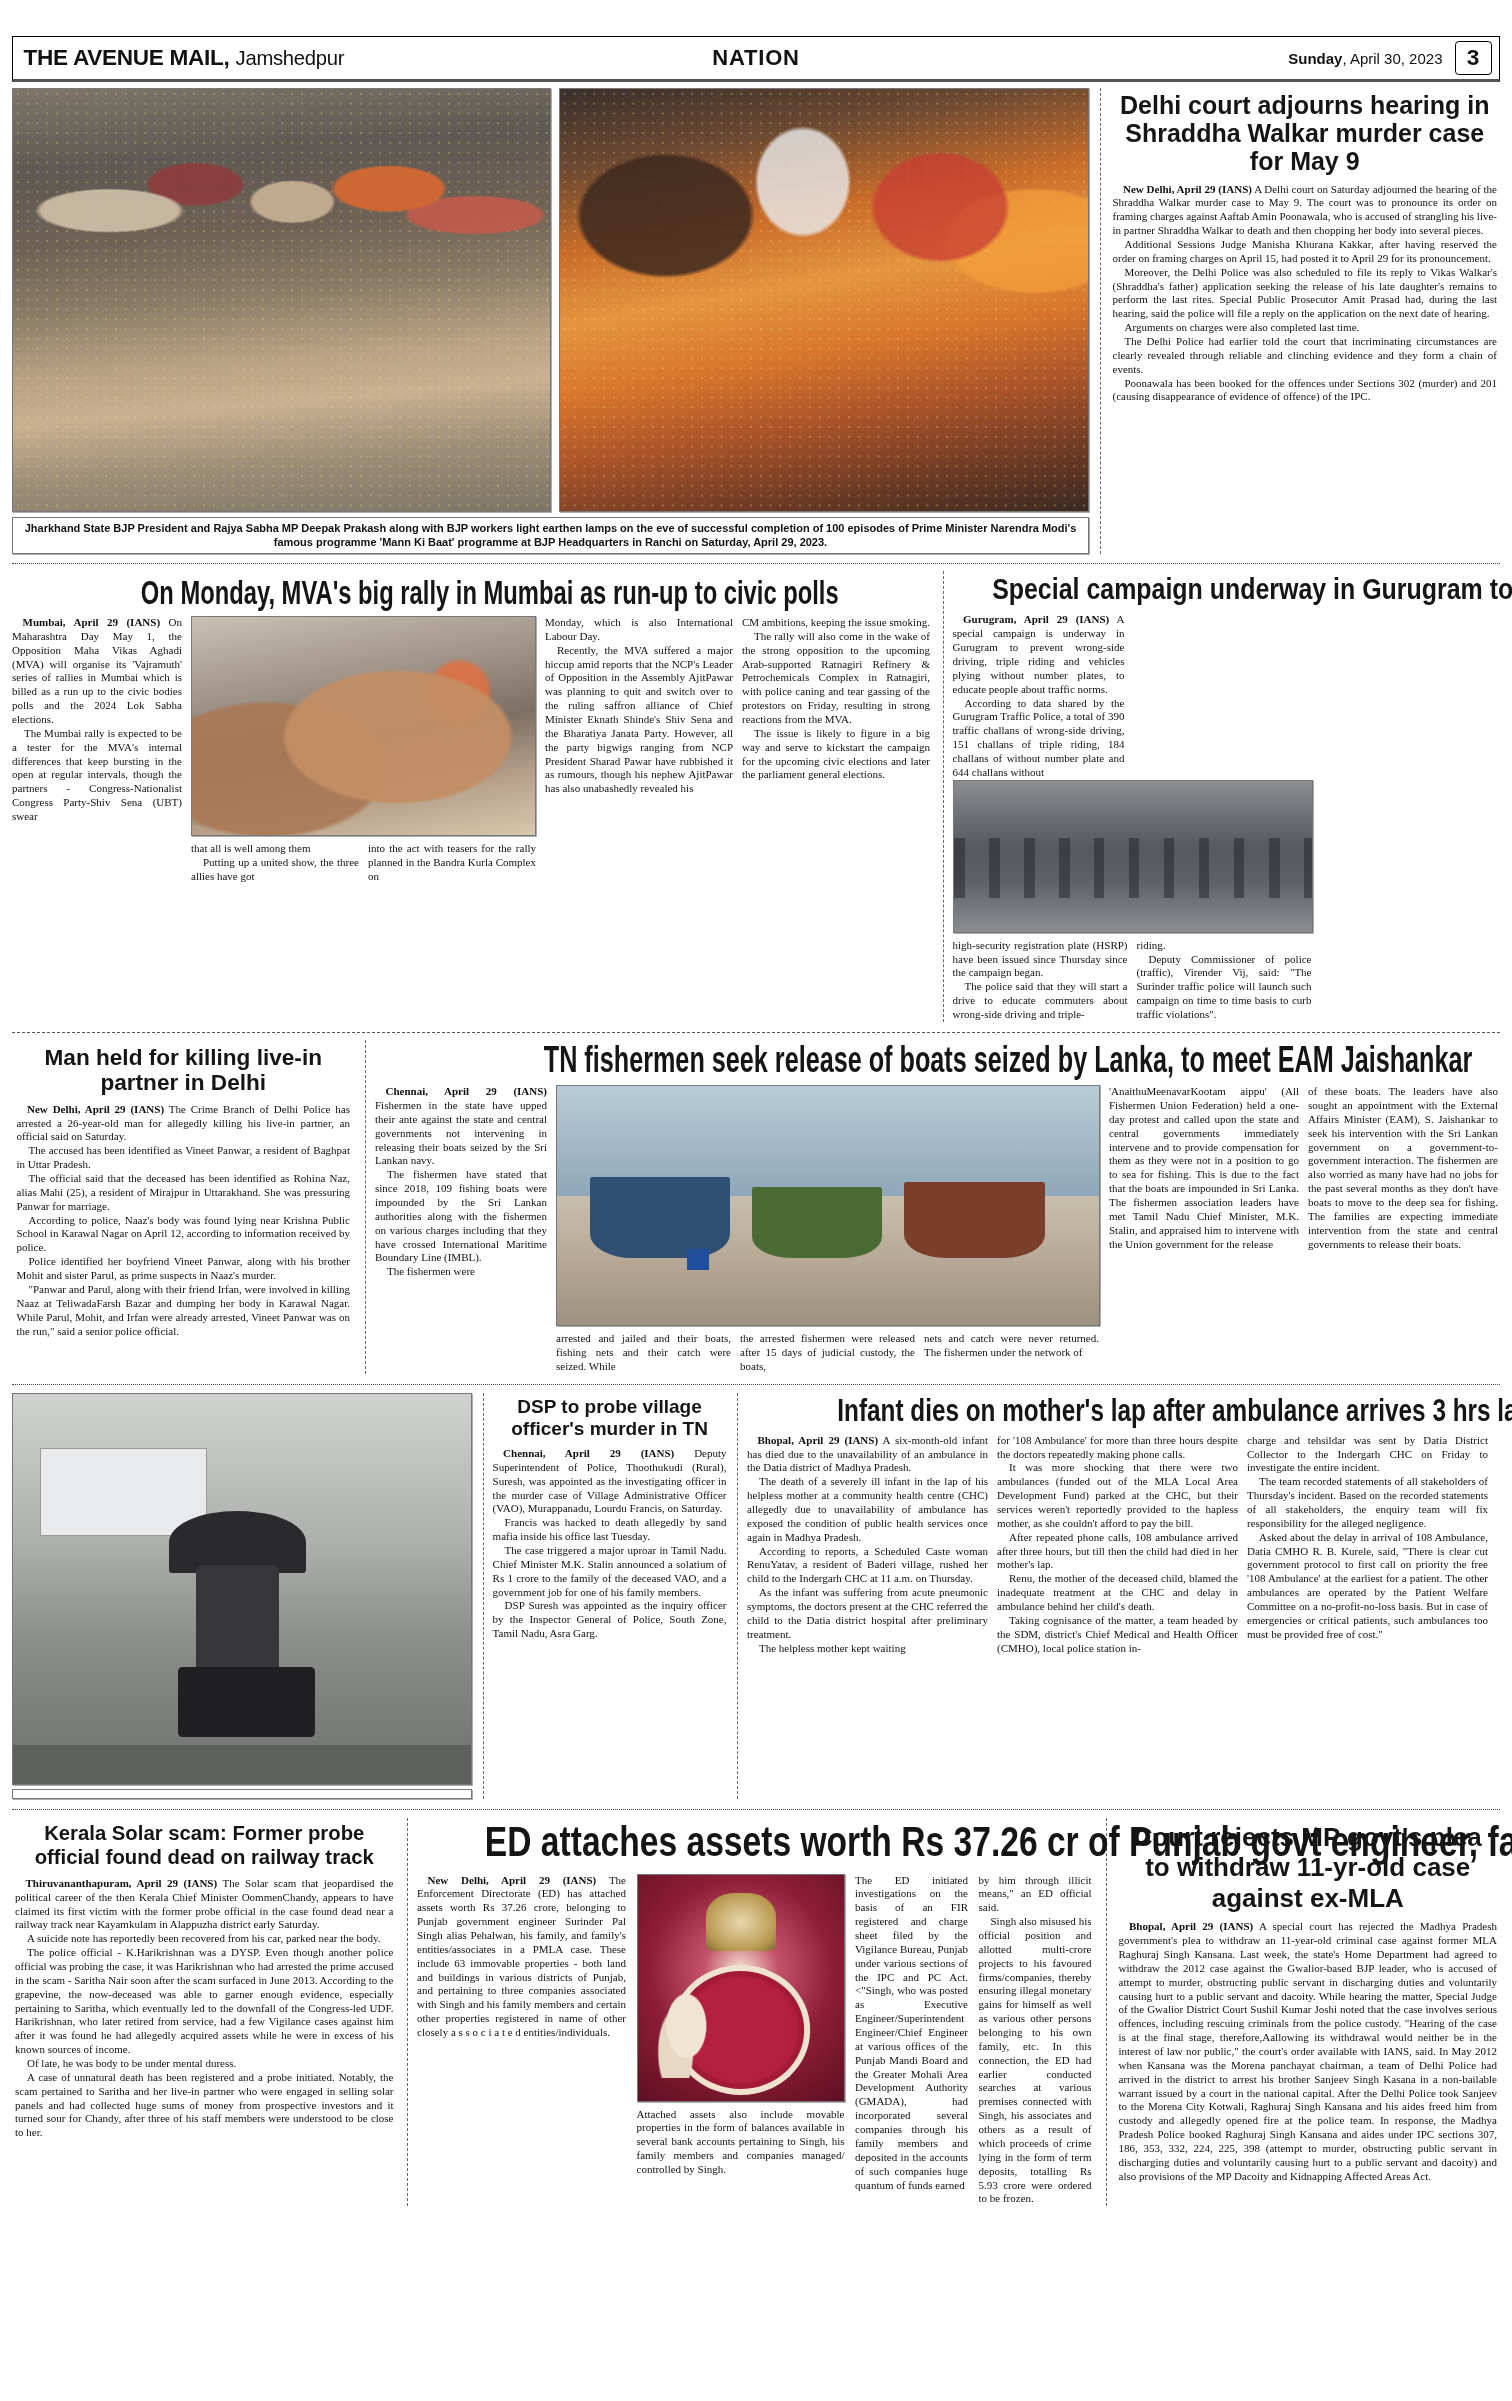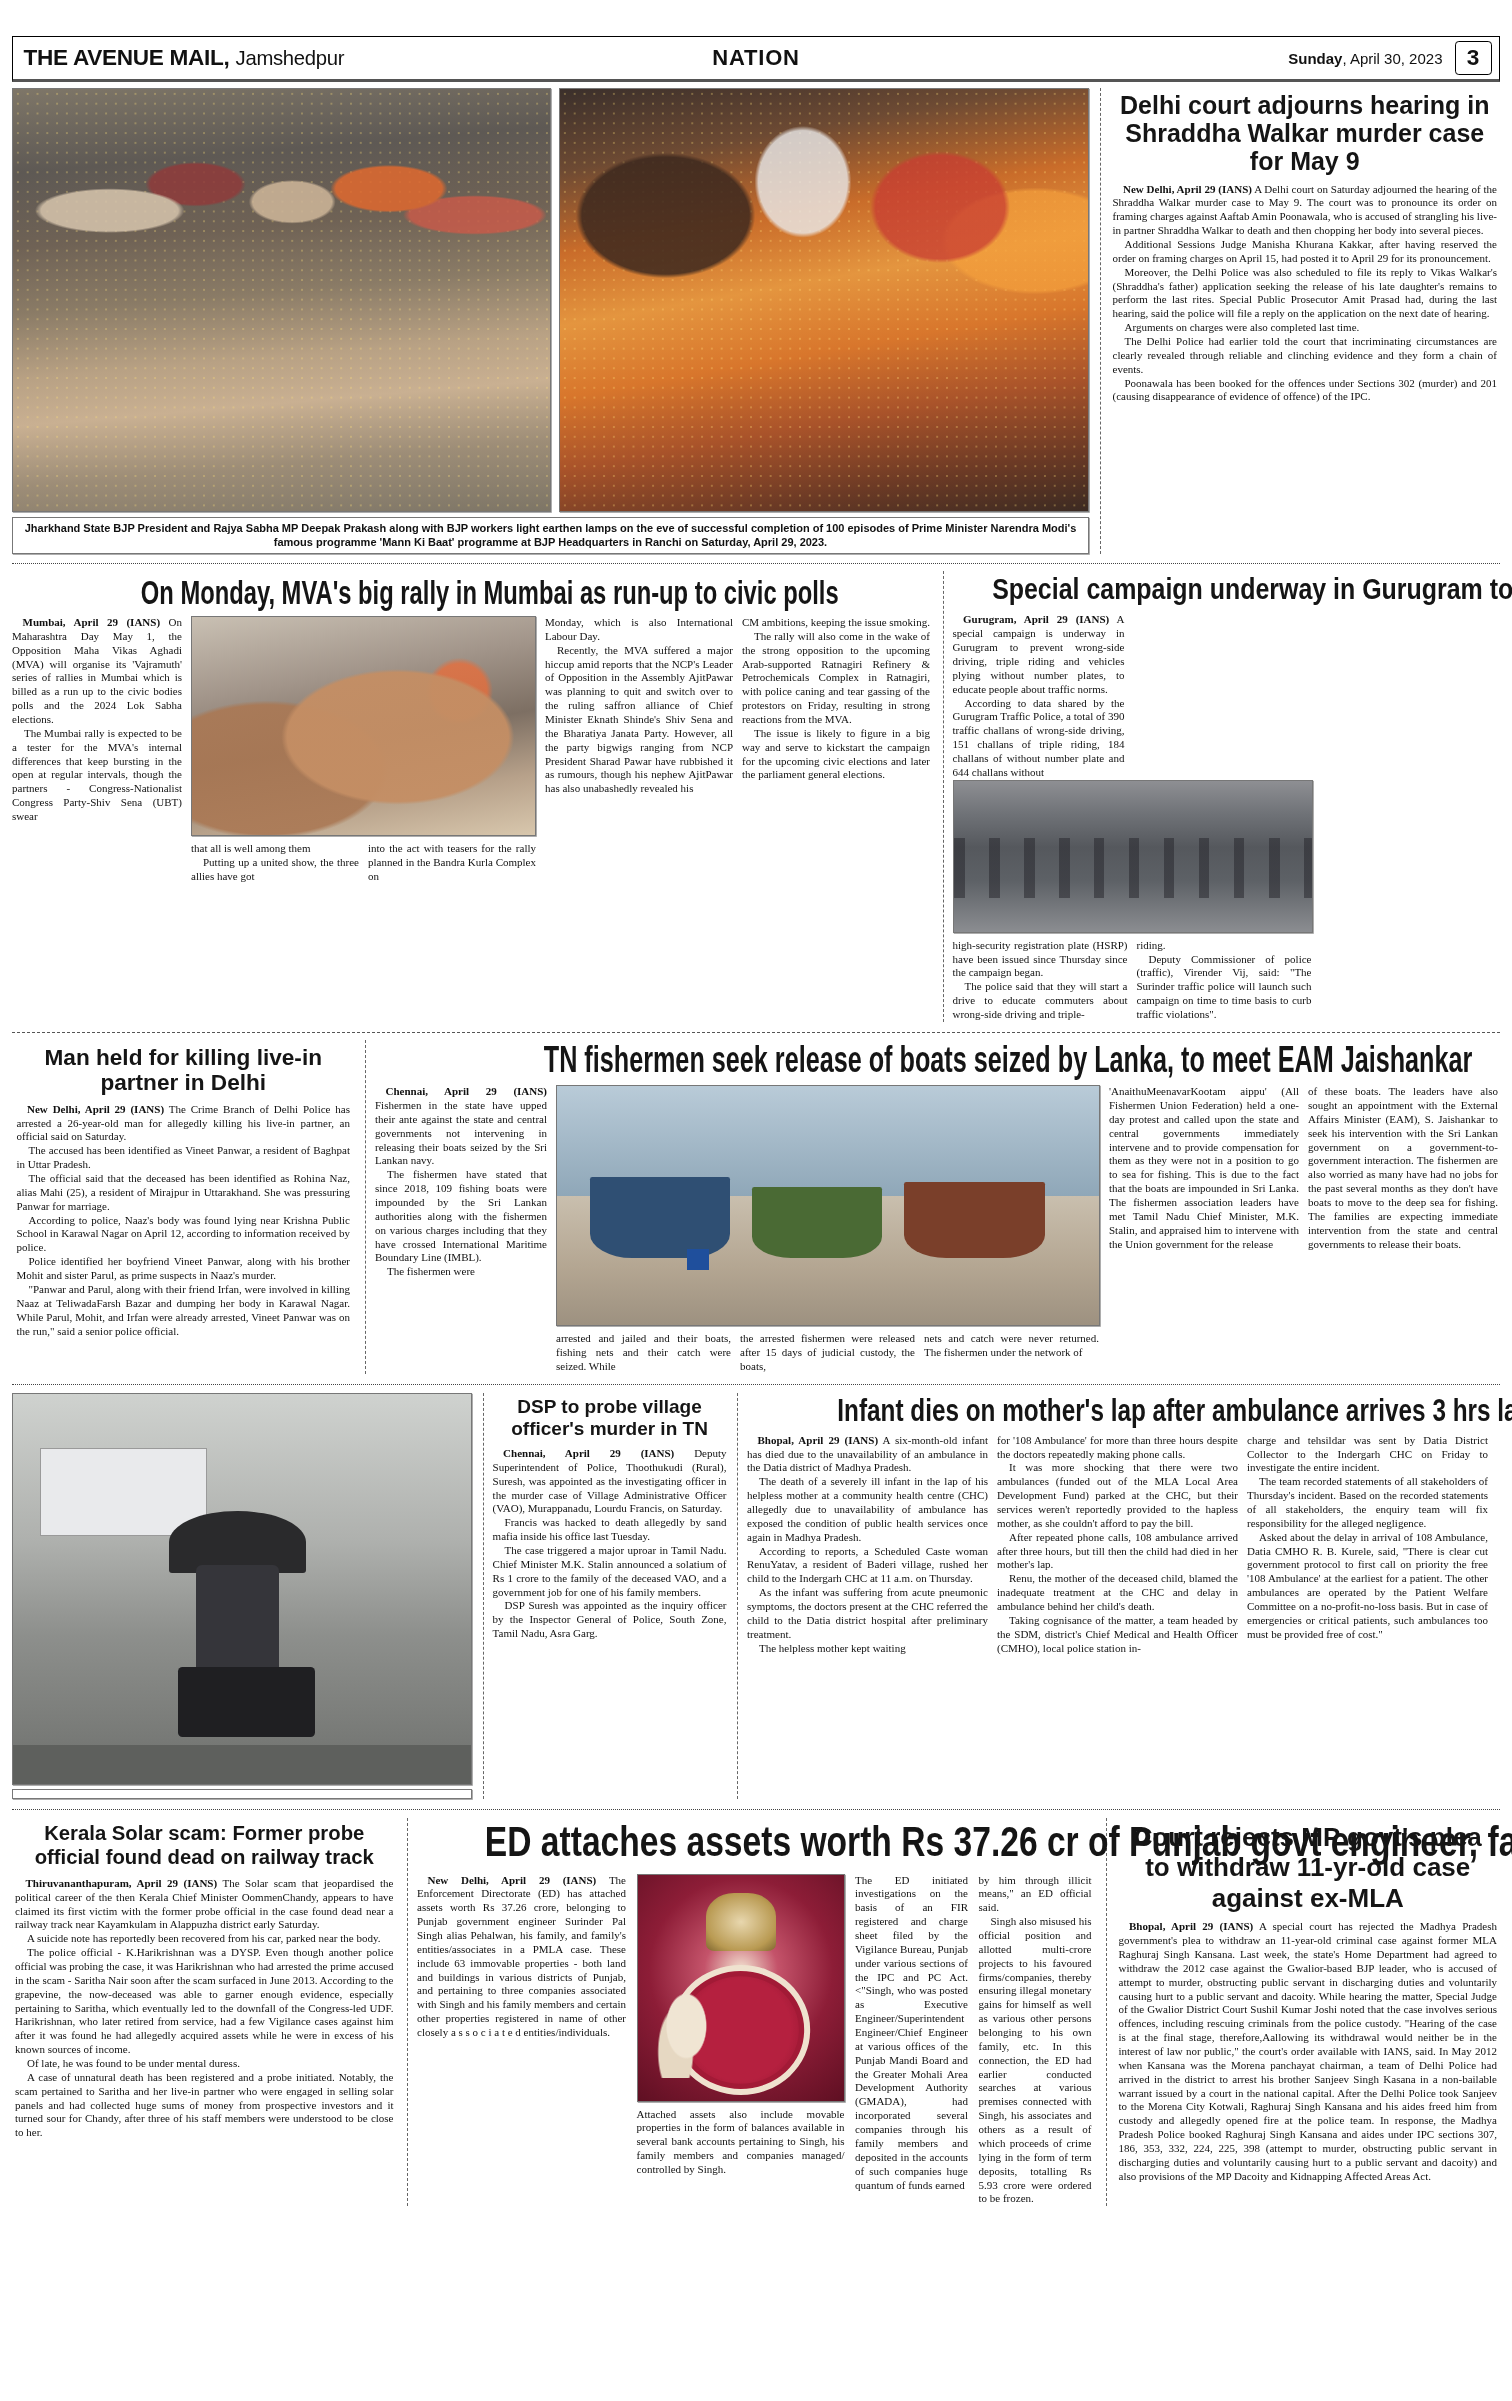--- a/index.html
+++ b/index.html
@@ -354,21 +354,21 @@
   <div class="hr-dot" style="margin-top:10.5px;"></div>
 
   <div class="flexrow">
 
     <div style="width:392px;">
       <div class="hl" style="font-size:20.3px;line-height:1.16;margin:4.5px 3px 7.5px 3px;">Kerala Solar scam: Former probe official found dead on railway track</div>
       <div class="body-txt" style="padding:0 3px;">
         <p class="first"><span class="dl">Thiruvananthapuram, April 29 (IANS)</span> <span>The Solar scam that jeopardised the political career of the then Kerala Chief Minister OommenChandy, appears to have claimed its first victim with the former probe official in the case found dead near a railway track near Kayamkulam in Alappuzha district early Saturday.</span></p>
         <p>A suicide note has reportedly been recovered from his car, parked near the body.</p>
         <p>The police official - K.Harikrishnan was a DYSP. Even though another police official was probing the case, it was Harikrishnan who had arrested the prime accused in the scam - Saritha Nair soon after the scam surfaced in June 2013. According to the grapevine, the now-deceased was able to garner enough evidence, especially pertaining to Saritha, which eventually led to the downfall of the Congress-led UDF. Harikrishnan, who later retired from service, had a few Vigilance cases against him after it was found he had allegedly acquired assets while he were in excess of his known sources of income.</p>
-        <p>Of late, he was found to be under mental duress.</p>
+        <p>Of late, he was body to be under mental duress.</p>
         <p>A case of unnatural death has been registered and a probe initiated. Notably, the scam pertained to Saritha and her live-in partner who were engaged in selling solar panels and had collected huge sums of money from prospective investors and it turned sour for Chandy, after three of his staff members were understood to be close to her.</p>
       </div>
     </div>
 
     <div class="vdash pad-l" style="width:678px;margin-left:10.5px;">
       <div class="hl" style="font-size:42px;line-height:1.08;margin:1.5px 0 9px 0;">
         <div class="hl-cond" style="transform:scaleX(0.80);">ED attaches assets worth Rs 37.26 cr of Punjab govt engineer, family</div>
       </div>
       <div class="flexrow" style="gap:10.5px;">
         <div style="width:209px;" class="body-txt">

